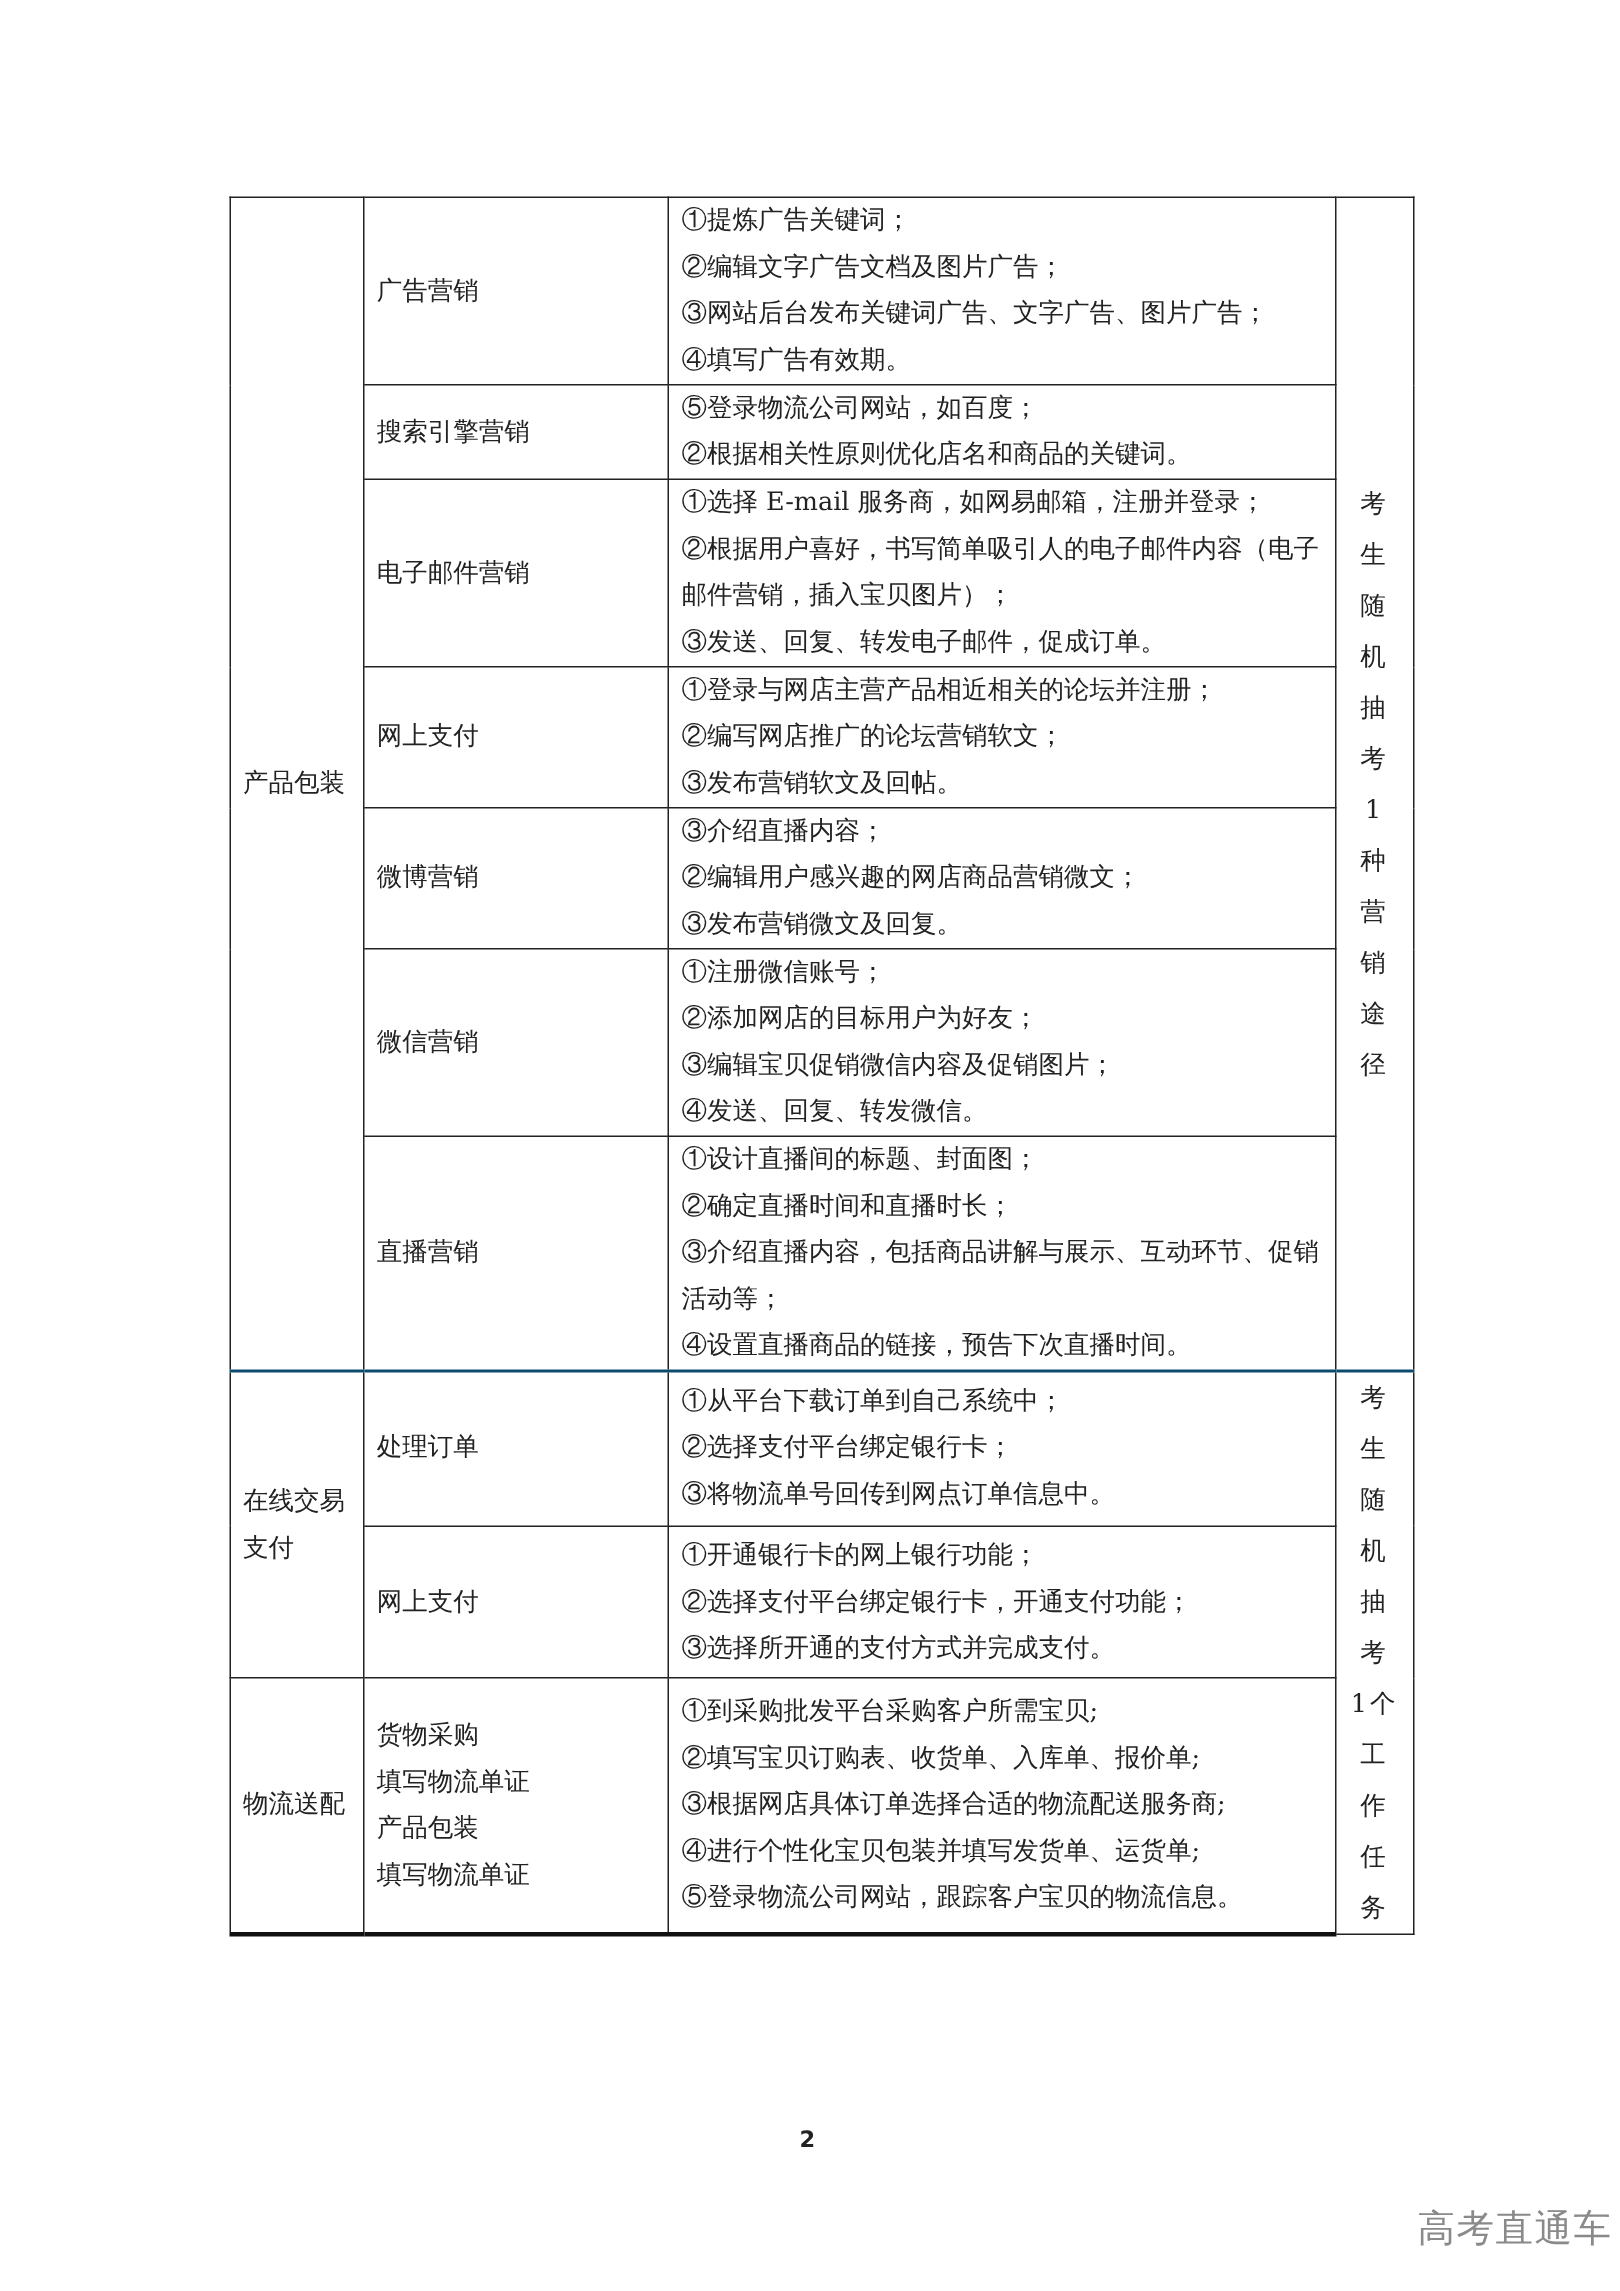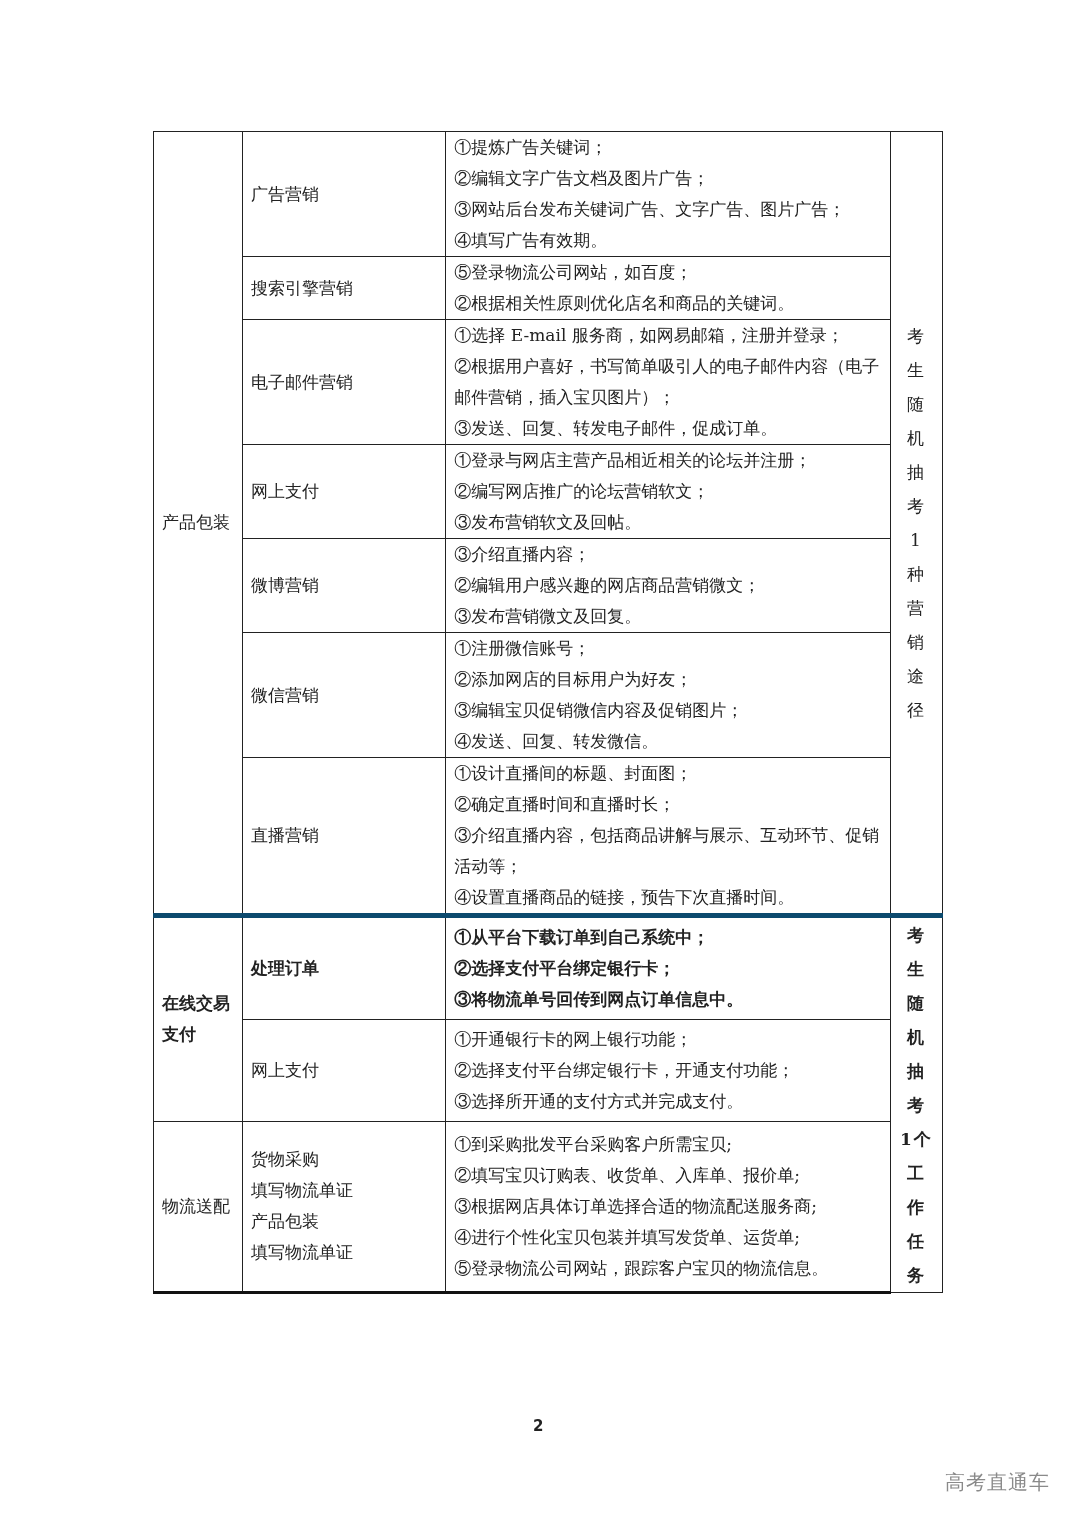--- a/index.html
+++ b/index.html
@@ -9,42 +9,42 @@
       color: #222;
     }
     .page-table {
       position: absolute; left: 153px; top: 131px;
       width: 790px; border-collapse: collapse; table-layout: fixed;
       font-size: 17px; line-height: 31px;
     }
     .page-table td {
       border: 1.5px solid #222; vertical-align: middle; padding: 0 8px;
     }
-    .page-table tr.thick-top td { border-top: 5px solid #0c4a6e; font-weight: bold; }
+    .page-table tr.thick-top td { border-top: 2px solid #0c4a6e; }
     .page-table tr.last td { border-bottom: 3px solid #111; }
     .col-cat { width: 82px; }
     .col-method { width: 187px; }
     .col-steps { width: 409px; }
     .col-note { width: 48px; }
     .cat-cell { padding-left: 10px; }
     .method-cell { padding-left: 10px; }
     .steps-cell { padding: 2px 6px 2px 10px; margin-top: 48px; }
     .step { display: block; white-space: normal; }
     .note-cell {
       text-align: center; padding: 0 4px; line-height: 34px; letter-spacing: 2px;
     }
     .note-line { display: block; }
     .method-line { display: block; }
     .page-number {
       position: absolute; left: 533px; top: 1417px;
       font-family: "DejaVu Sans", sans-serif; font-weight: bold; font-size: 15px; color: #222;
     }
     .watermark {
       position: absolute; left: 945px; top: 1469px;
-      font-family: "DejaVu Sans", sans-serif; font-size: 20px; color: #8a8a8a; letter-spacing: 1px;
+      font-family: "DejaVu Sans", sans-serif; font-size: 25px; color: #8a8a8a; letter-spacing: 1px;
     }
   </style>
 </head>
 <body>
 
 <table class="page-table">
   <colgroup>
     <col class="col-cat">
       <col class="col-method">
       <col class="col-steps">

